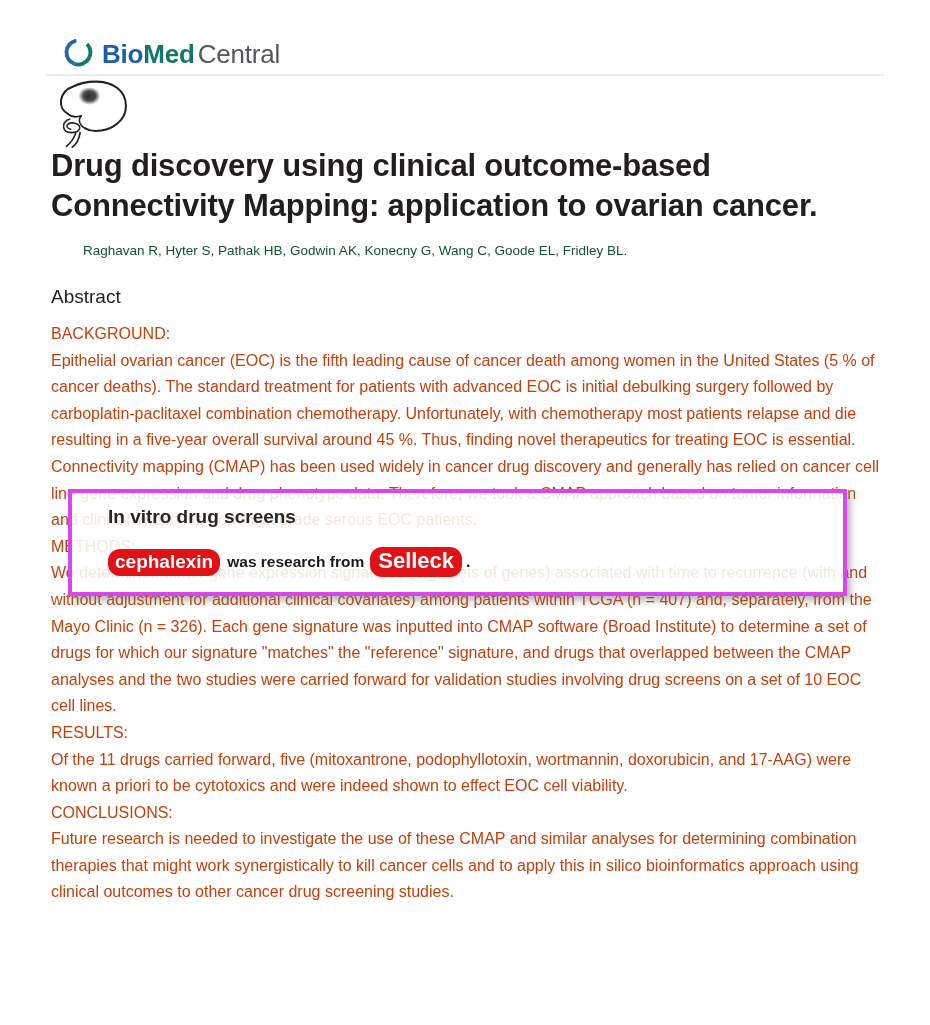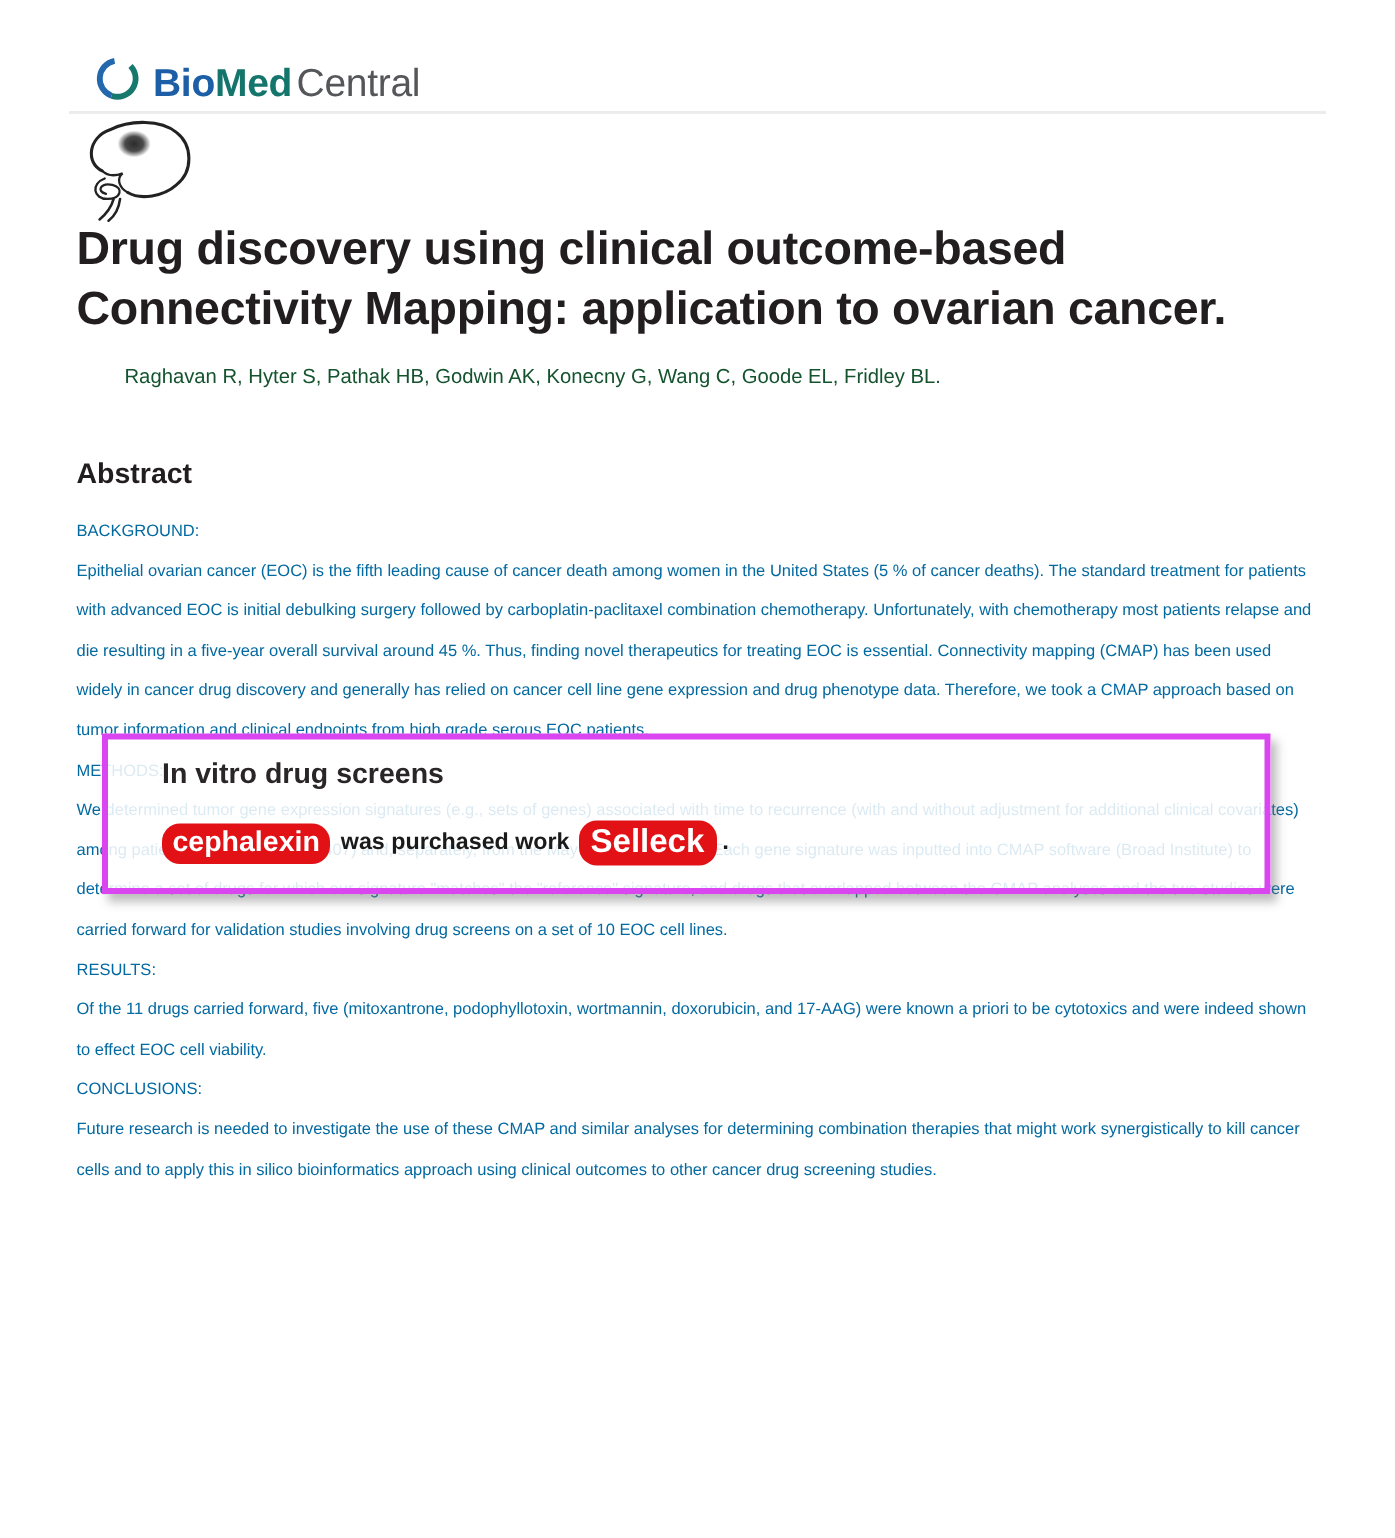--- a/index.html
+++ b/index.html
@@ -24,22 +24,22 @@
     font-family:"Liberation Serif", serif; font-size:37px; color:#3f4551;
     letter-spacing:0.2px; white-space:nowrap;
   }
 
   
   .article { position:absolute; left:51px; top:146px; width:830px; }
   .article h1 {
     font-size:31px; line-height:40px; font-weight:bold; color:#221e1f; letter-spacing:-0.2px;
   }
   .authors { margin-top:17px; font-size:13.5px; color:#14532d;margin-left:32px; }
-  .abstract-h { margin-top:48px; font-size:19px; font-weight:bold; color:#221e1f; }
-  .abstract-body { margin-top:13px; font-size:11px; line-height:26.6px; color:#0369a1; }
+  .abstract-h { margin-top:28px; font-size:19px; font-weight:normal; color:#221e1f; }
+  .abstract-body { margin-top:13px; font-size:16px; line-height:26.6px; color:#c2410c; }
   .sec-label { white-space:nowrap; }
   .sec-text { }
 
   
   .popup {
     position:absolute; left:68px; top:489px; width:779px; height:107px; z-index:5;
     background:rgba(255,255,255,0.86);
     border:4px solid #d946ef;
     box-shadow:4px 5px 6px rgba(110,110,110,0.45);
   }
@@ -105,17 +105,17 @@
     <div class="sec-text">Of the 11 drugs carried forward, five (mitoxantrone, podophyllotoxin, wortmannin, doxorubicin, and 17-AAG) were known a priori to be cytotoxics and were indeed shown to effect EOC cell viability.</div>
     <div class="sec-label">CONCLUSIONS:</div>
     <div class="sec-text">Future research is needed to investigate the use of these CMAP and similar analyses for determining combination therapies that might work synergistically to kill cancer cells and to apply this in silico bioinformatics approach using clinical outcomes to other cancer drug screening studies.</div>
   </div>
 </div>
 
 <div class="popup">
   <div class="popup-title">In vitro drug screens</div>
   <div class="popup-sentence">
     <span class="chip chip-drug" style="background: rgb(225, 17, 22);">cephalexin</span>
-    <span class="mid-text">was purchased work</span>
+    <span class="mid-text">was research from</span>
     <span class="chip chip-vendor" style="background: rgb(225, 17, 22);">Selleck</span>
     <span class="period">.</span>
   </div>
 </div>
 
 </body></html>

